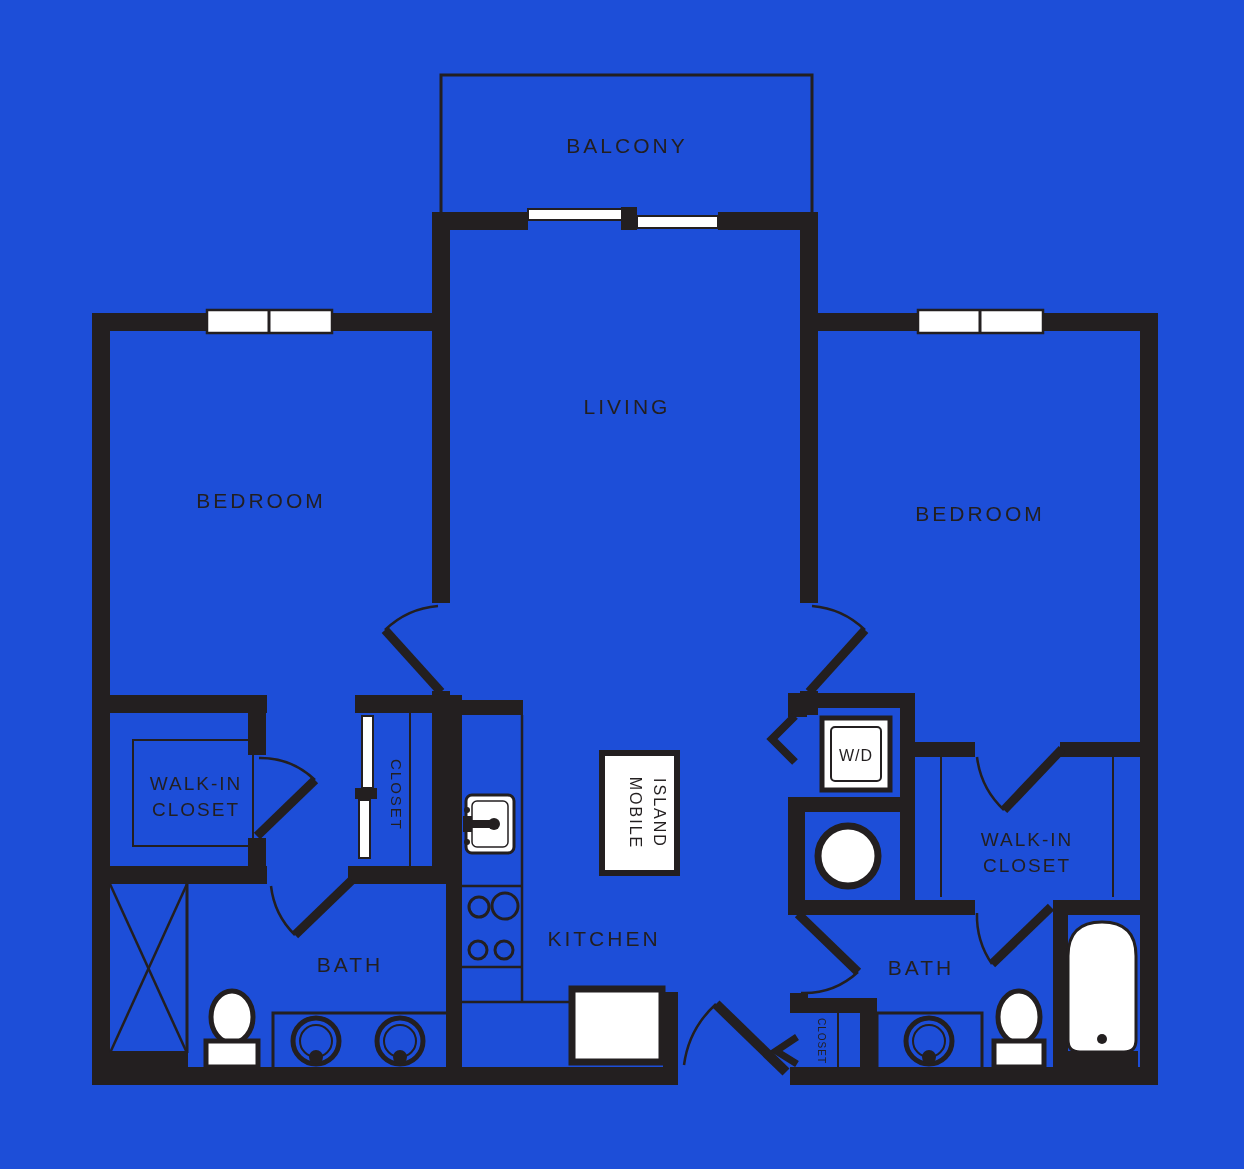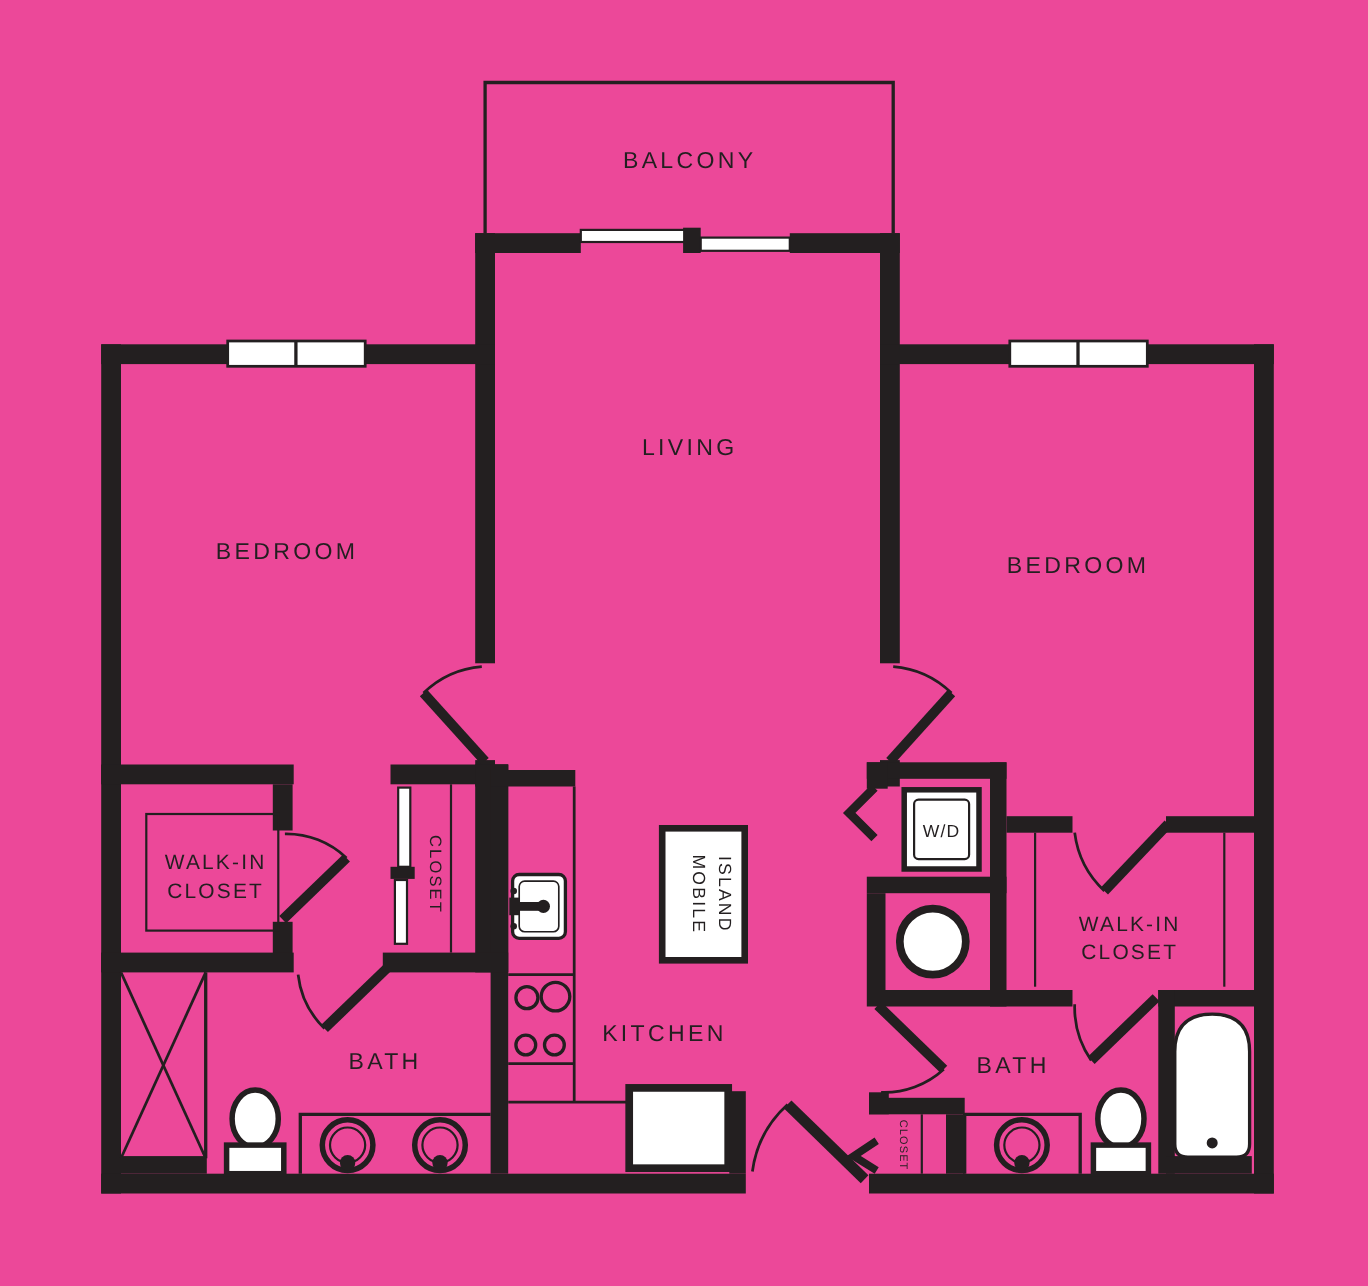--- a/index.html
+++ b/index.html
@@ -1,16 +1,16 @@
 <!DOCTYPE html>
 <html><head>
 <meta charset="utf-8">
 <style>
   html,body{margin:0;padding:0;background:#ffffff;}
-  #plan-page{position:relative;width:1244px;height:1169px;background:#ec4899;overflow:hidden;text-align:right;}
+  #plan-page{position:relative;width:1244px;height:1169px;background:#1d4ed8;overflow:hidden;text-align:right;}
   svg{position:absolute;left:0;top:0;}
   text{font-family:"Liberation Sans", sans-serif; fill:#231F20;}
   .room-label{font-size:21px;letter-spacing:3px;}
   .wic-label{font-size:19px;letter-spacing:2px;}
   .vert-label{font-size:15px;letter-spacing:2px;}
   .vert-label-sm{font-size:10px;letter-spacing:1px;}
   .island-label{font-size:16px;letter-spacing:2px;}
   .wd-label{font-size:16px;letter-spacing:1px;}
   .wall{fill:#231F20;stroke:none;}
   .thin{stroke:#231F20;fill:none;}

